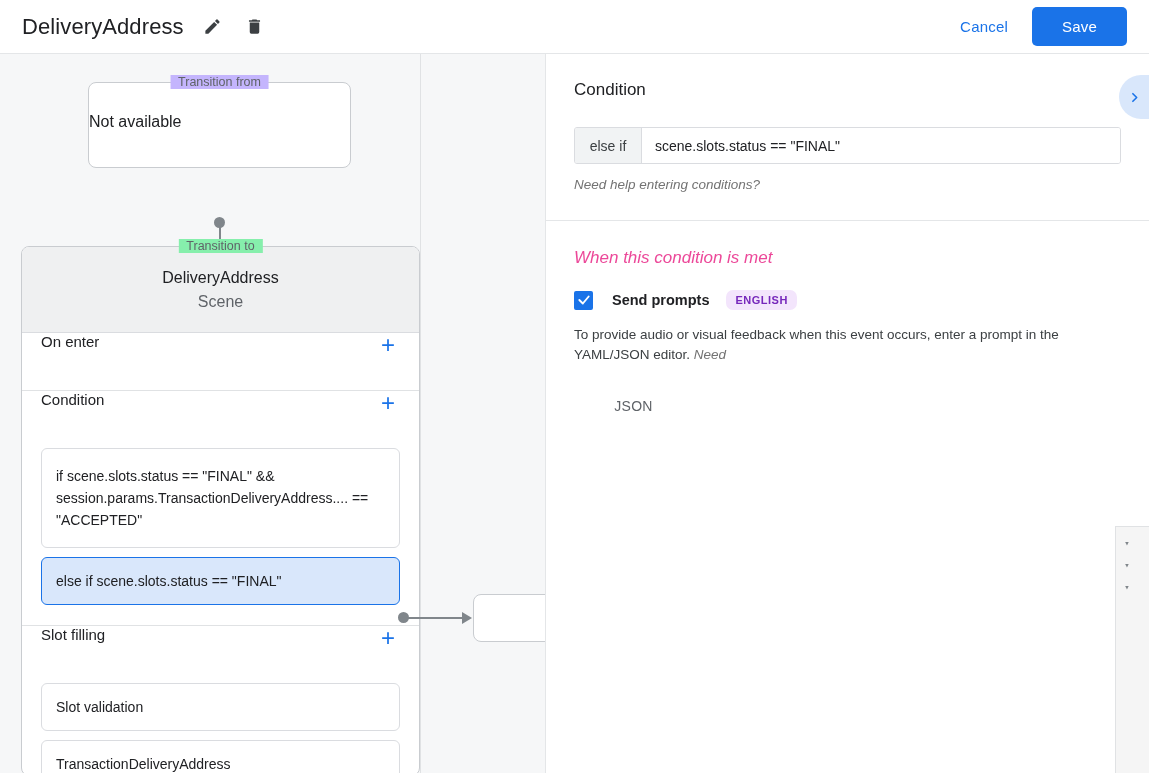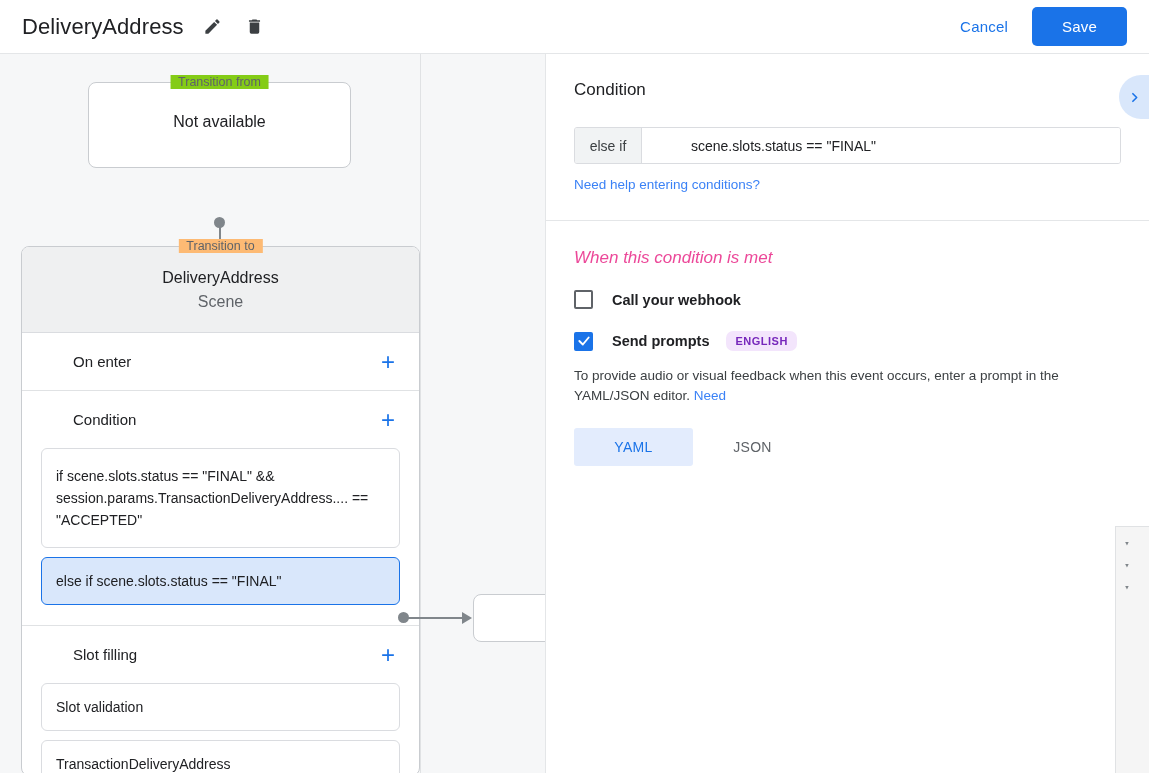--- a/index.html
+++ b/index.html
@@ -40,27 +40,27 @@
   .canvas {
     position: absolute; left: 0; top: 54px; width: 545px; height: 719px;
     background: #f6f7f8; overflow: hidden;
   }
   .fieldset {
     position: absolute; border: 1px solid #c9ccd0; border-radius: 8px;
     background: #fff;
   }
   .fieldset-legend {
     position: absolute; top: -8px; left: 50%; transform: translateX(-50%);
-    background: #84cc16; padding: 0 8px; font-size: 12.5px; color: #5f6368;
+    background: #c4b5fd; padding: 0 8px; font-size: 12.5px; color: #5f6368;
     white-space: nowrap;
   }
   
   #node-from { left: 88px; top: 28px; width: 263px; height: 86px; }
   #node-from .node-title {
-    position: absolute; left: 0; right: 0; top: 30px; text-align: center;
+    position: absolute; left: 0; right: 0; top: 30px; text-align: left;
     font-size: 16px; color: #202124;
   }
   .port-dot {
     position: absolute; width: 11px; height: 11px; border-radius: 50%;
     background: #80868b;
   }
   #port-from { left: 214px; top: 163px; }
   .arrow-line {
     position: absolute; background: #80868b;
   }
@@ -69,35 +69,34 @@
     position: absolute; left: 214px; top: 204px;
     width: 0; height: 0; border-left: 6px solid transparent;
     border-right: 6px solid transparent; border-top: 10px solid #80868b;
   }
 
   
   #node-to {
     position: absolute; left: 21px; top: 192px; width: 399px; height: 530px;
     border: 1px solid #c9ccd0; border-radius: 8px; background: #fff;
   }
-  #node-to .fieldset-legend { background: #fdba74; }
+  #node-to .fieldset-legend { background: #86efac; }
   .scene-head {
     height: 86px; background: #eff0f1; border-radius: 7px 7px 0 0;
     border-bottom: 1px solid #dadce0;
     display: flex; flex-direction: column; align-items: center; justify-content: center;
   }
   .scene-head-title { font-size: 16px; color: #202124; }
   .scene-head-sub { font-size: 16px; color: #5f6368; margin-top: 6px; }
 
   .section { border-bottom: 1px solid #e0e2e4; padding: 0 19px; }
   .section:last-child { border-bottom: none; }
   .section-head {
-    display: flex; align-items: center; justify-content: space-between;
+    display: flex; align-items: flex-start; justify-content: space-between;
     height: 57px;
-    margin-left: 32px;
   }
   .section-title { font-size: 15px; color: #202124; }
   .plus-btn {
     width: 24px; height: 24px; display: flex; align-items: center; justify-content: center;
     color: #1a73e8; font-size: 24px; line-height: 1; cursor: pointer; font-weight: 300;
   }
   .chip {
     border: 1px solid #dadce0; border-radius: 6px; background: #fff;
     padding: 12px 14px; font-size: 14px; color: #202124; margin-bottom: 9px;
     line-height: 22px; cursor: pointer;
@@ -135,32 +134,32 @@
   .panel-title { font-size: 17px; color: #202124; padding-top: 26px; }
 
   .chevron-pill {
     position: absolute; right: 0; top: 21px; width: 30px; height: 44px;
     background: #d9e7fb; border-radius: 22px 0 0 22px;
     display: flex; align-items: center; justify-content: center; cursor: pointer;
   }
 
   .cond-row {
     display: flex; margin-top: 27px; border: 1px solid #dadce0; border-radius: 3px;
-    height: 37px; overflow: hidden; gap: 36px;
+    height: 37px; overflow: hidden;
   }
   .cond-label {
     width: 67px; background: #f1f3f4; border-right: 1px solid #dadce0;
     display: flex; align-items: center; justify-content: center;
     font-size: 14px; color: #3c4043;
   }
   .cond-input {
     flex: 1; border: none; outline: none; padding: 0 13px;
     font-size: 14px; color: #202124; font-family: inherit; background: #fff;
   }
-  .link { color: #3b82f6; font-size: 13.5px; text-decoration: none; cursor: pointer; }
+  .link { color: #737373; font-size: 13.5px; text-decoration: none; cursor: pointer; font-style: italic; }
   .help-link { display: inline-block; margin-top: 13px; }
 
   .panel-sub { font-size: 17px; color: #ec4899; padding-top: 27px; font-style: italic; }
 
   .check-row { display: flex; align-items: center; margin-top: 22px; }
   .cbox {
     width: 19px; height: 19px; border: 2px solid #5f6368; border-radius: 2px;
     background: #fff; cursor: pointer; flex: none;
   }
   .cbox.checked {
@@ -294,42 +293,37 @@
       <div class="cond-row">
         <div class="cond-label">else if</div>
         <input class="cond-input" type="text" value="scene.slots.status == &quot;FINAL&quot;" style="">
       </div>
       <a class="link help-link">Need help entering conditions?</a>
     </div>
 
     <div class="panel-block">
       <div class="panel-sub">When this condition is met</div>
 
-      <div class="check-row">
-        <div class="cbox"></div>
-        <div class="check-label">Call your webhook</div>
-      </div>
 
       <div class="check-row">
         <div class="cbox checked">
           <svg width="14" height="14" viewBox="0 0 24 24" fill="none" stroke="#ffffff" stroke-width="3.2" stroke-linecap="round" stroke-linejoin="round" aria-hidden="true">
             <polyline points="4 12 10 18 20 6"></polyline>
           </svg>
         </div>
         <div class="check-label">Send prompts</div>
         <div class="badge">ENGLISH</div>
       </div>
 
       <div class="note">
         <span>To provide audio or visual feedback when this event occurs, enter a prompt in the YAML/JSON editor.</span>
         <a class="link">Need</a>
       </div>
 
       <div class="tabs">
-        <div class="tab active">YAML</div>
         <div class="tab">JSON</div>
       </div>
     </div>
 
     <div class="editor">
       <div class="gutter" id="gutter">
           <div class="gline">
             <span class="fold">▾</span>
             <span class="gnum">1</span>
           </div>

